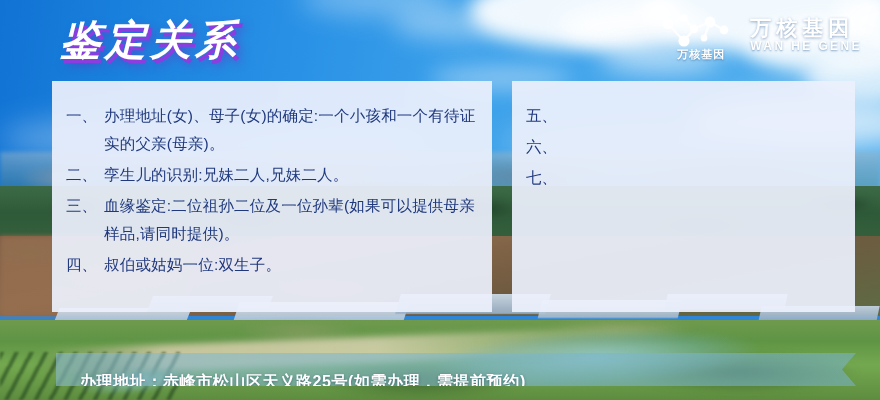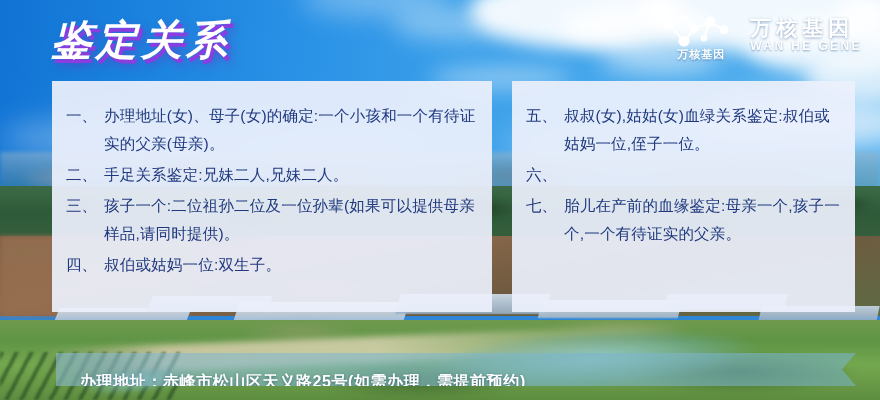--- a/index.html
+++ b/index.html
@@ -126,21 +126,21 @@
     transform:rotate(-3deg); filter:blur(2px);
   }
   .pond2{
     position:absolute; left:60px; top:364px; width:150px; height:34px;
     background:radial-gradient(closest-side, rgba(140,198,210,.8), rgba(120,180,195,0) 75%);
     transform:rotate(-6deg); filter:blur(2px);
   }
 
   
   .title {
-    position:absolute; left:51px; top:13px;
+    position:absolute; left:60px; top:13px;
     font-family:"DejaVu Serif","Liberation Serif",serif;
     font-size:41px; font-weight:700; font-style:italic;
     letter-spacing:4px; color:#ffffff; white-space:nowrap;
     text-shadow: 3px 4px 0 #8b3de0, 5px 6px 10px rgba(110,40,190,.55);
   }
 
   .brand { position:absolute; right:18px; top:11px; display:flex; align-items:center; gap:12px;}
   .brand-mark { position:relative; width:84px; height:50px; }
   .brand-mark svg { display:block; }
   .brand-mark .mk-text {
@@ -267,43 +267,41 @@
     </div>
   </div>
 
   <div class="panel panel-left">
     <div class="item">
       <span class="num">一、</span>
       <span class="txt">办理地址(女)、母子(女)的确定:一个小孩和一个有待证实的父亲(母亲)。</span>
     </div>
     <div class="item">
       <span class="num">二、</span>
-      <span class="txt">手足关系鉴定:兄妹二人,兄妹二人。</span>
+      <span class="txt">孪生儿的识别:兄妹二人,兄妹二人。</span>
     </div>
     <div class="item">
       <span class="num">三、</span>
-      <span class="txt">孩子一个:二位祖孙二位及一位孙辈(如果可以提供母亲样品,请同时提供)。</span>
+      <span class="txt">血缘鉴定:二位祖孙二位及一位孙辈(如果可以提供母亲样品,请同时提供)。</span>
     </div>
     <div class="item">
       <span class="num">四、</span>
       <span class="txt">叔伯或姑妈一位:双生子。</span>
     </div>
   </div>
 
   <div class="panel panel-right">
     <div class="item">
       <span class="num">五、</span>
-      <span class="txt">叔叔(女),姑姑(女)血绿关系鉴定:叔伯或姑妈一位,侄子一位。</span>
     </div>
     <div class="item">
       <span class="num">六、</span>
     </div>
     <div class="item">
       <span class="num">七、</span>
-      <span class="txt">胎儿在产前的血缘鉴定:母亲一个,孩子一个,一个有待证实的父亲。</span>
     </div>
   </div>
 
   <div class="footer">
     <div class="footer-text">办理地址：赤峰市松山区天义路25号(如需办理，需提前预约)</div>
   </div>
 
 </div>
 
 </body></html>

